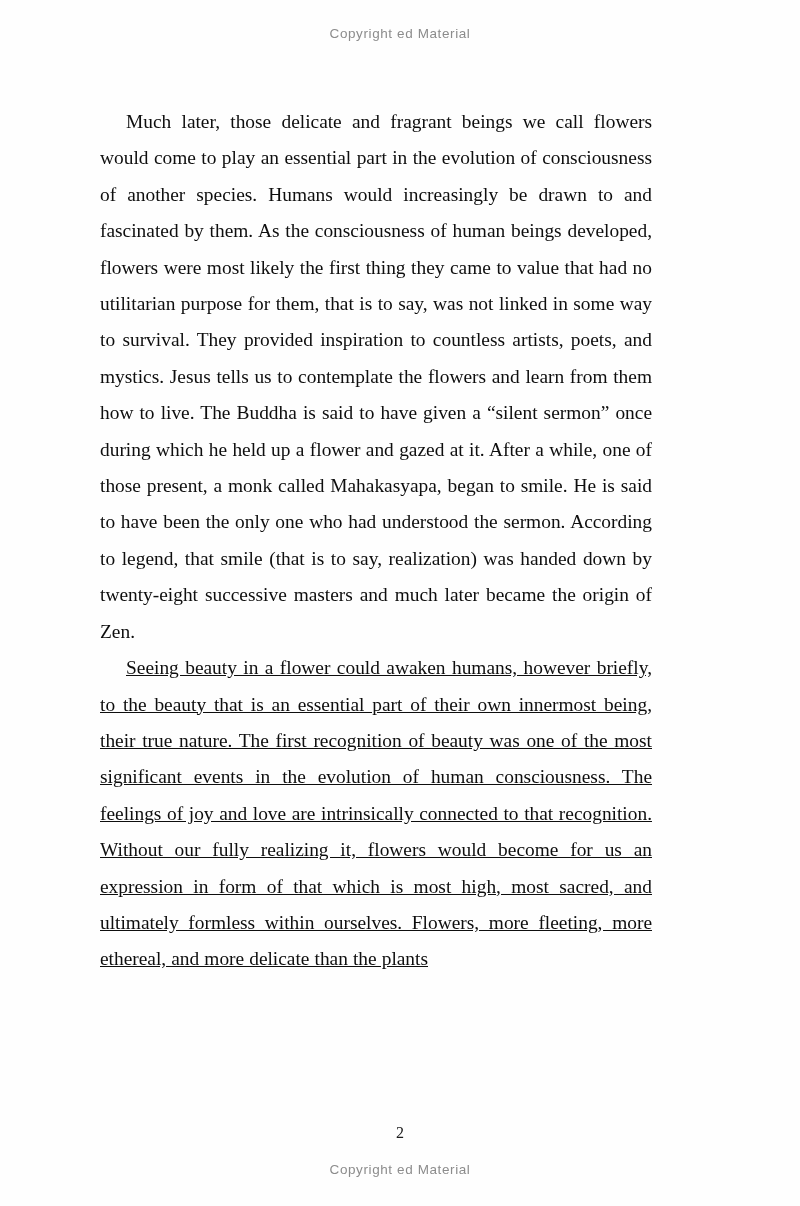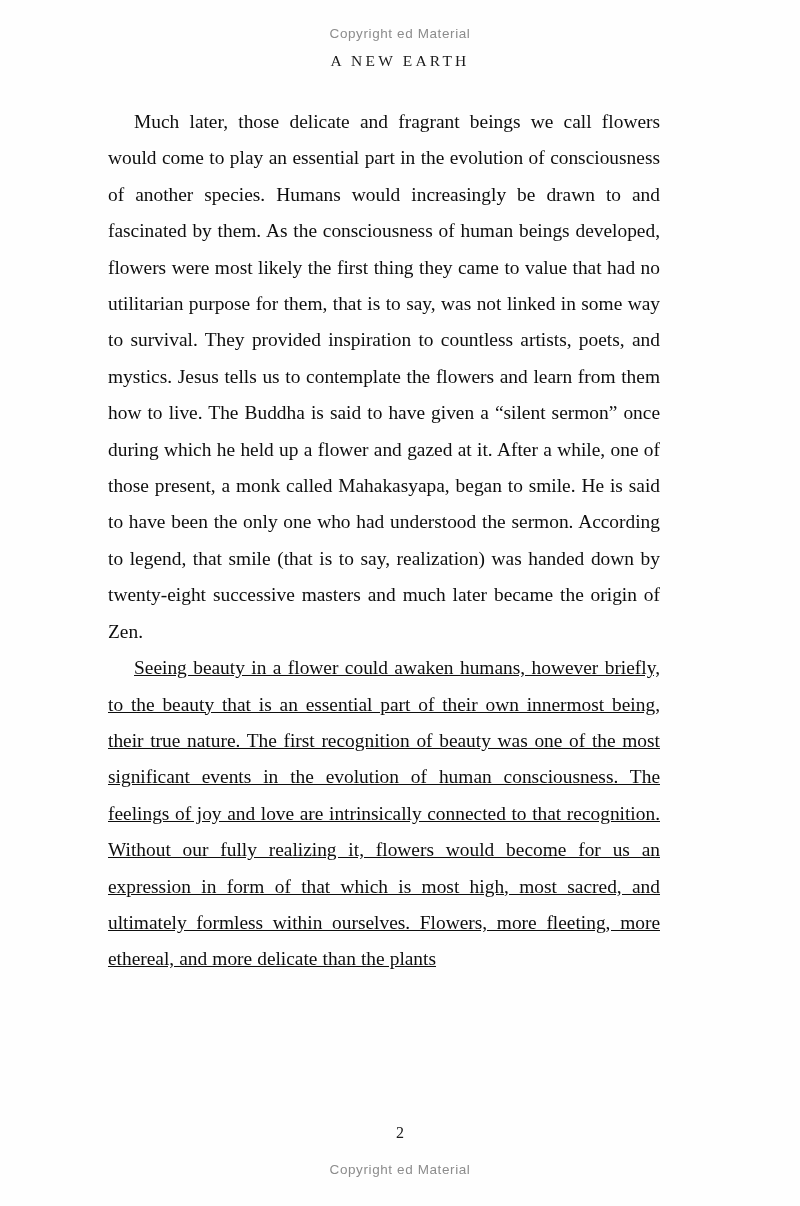--- a/index.html
+++ b/index.html
@@ -49,21 +49,21 @@
     width: 100%;
     text-align: center;
     font-family: "Liberation Serif", serif;
     font-size: 15.5px;
     letter-spacing: 3.2px;
     color: #1a1a1a;
   }
   .body-text {
     position: absolute;
     top: 104px;
-    left: 108px;
+    left: 100px;
     width: 552px;
   }
   .body-text p {
     margin: 0;
     font-size: 19.4px;
     line-height: 36.4px;
     text-align: justify;
     text-justify: inter-word;
     text-indent: 26px;
     color: #0e0e0e;
@@ -83,21 +83,20 @@
     color: #1a1a1a;
   }
 </style>
 </head>
 <body>
 
 <div class="page">
 
   <div class="copyright-top">Copyright ed Material</div>
 
-  <div class="running-head">A NEW EARTH</div>
 
   <div class="body-text">
     <p>Much later, those delicate and fragrant beings we call flowers would come to play an essential part in the evolution of consciousness of another species. Humans would increasingly be drawn to and fascinated by them. As the consciousness of human beings developed, flowers were most likely the first thing they came to value that had no utilitarian purpose for them, that is to say, was not linked in some way to survival. They provided inspiration to countless artists, poets, and mystics. Jesus tells us to contemplate the flowers and learn from them how to live. The Buddha is said to have given a “silent sermon” once during which he held up a flower and gazed at it. After a while, one of those present, a monk called Mahakasyapa, began to smile. He is said to have been the only one who had understood the sermon. According to legend, that smile (that is to say, realization) was handed down by twenty-eight successive masters and much later became the origin of Zen.</p>
     <p class="last">Seeing beauty in a flower could awaken humans, however briefly, to the beauty that is an essential part of their own innermost being, their true nature. The first recognition of beauty was one of the most significant events in the evolution of human consciousness. The feelings of joy and love are intrinsically connected to that recognition. Without our fully realizing it, flowers would become for us an expression in form of that which is most high, most sacred, and ultimately formless within ourselves. Flowers, more fleeting, more ethereal, and more delicate than the plants</p>
   </div>
 
   <div class="folio">2</div>
 
   <div class="copyright-bottom">Copyright ed Material</div>
 

